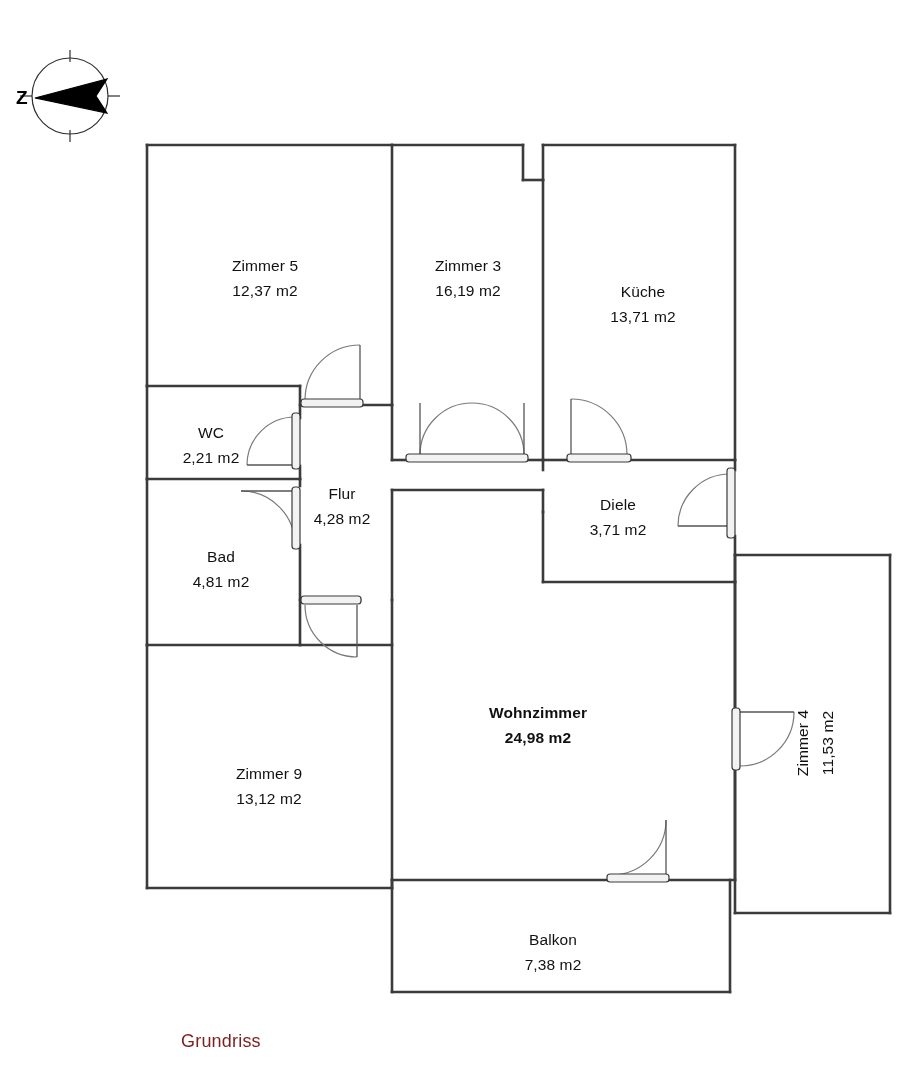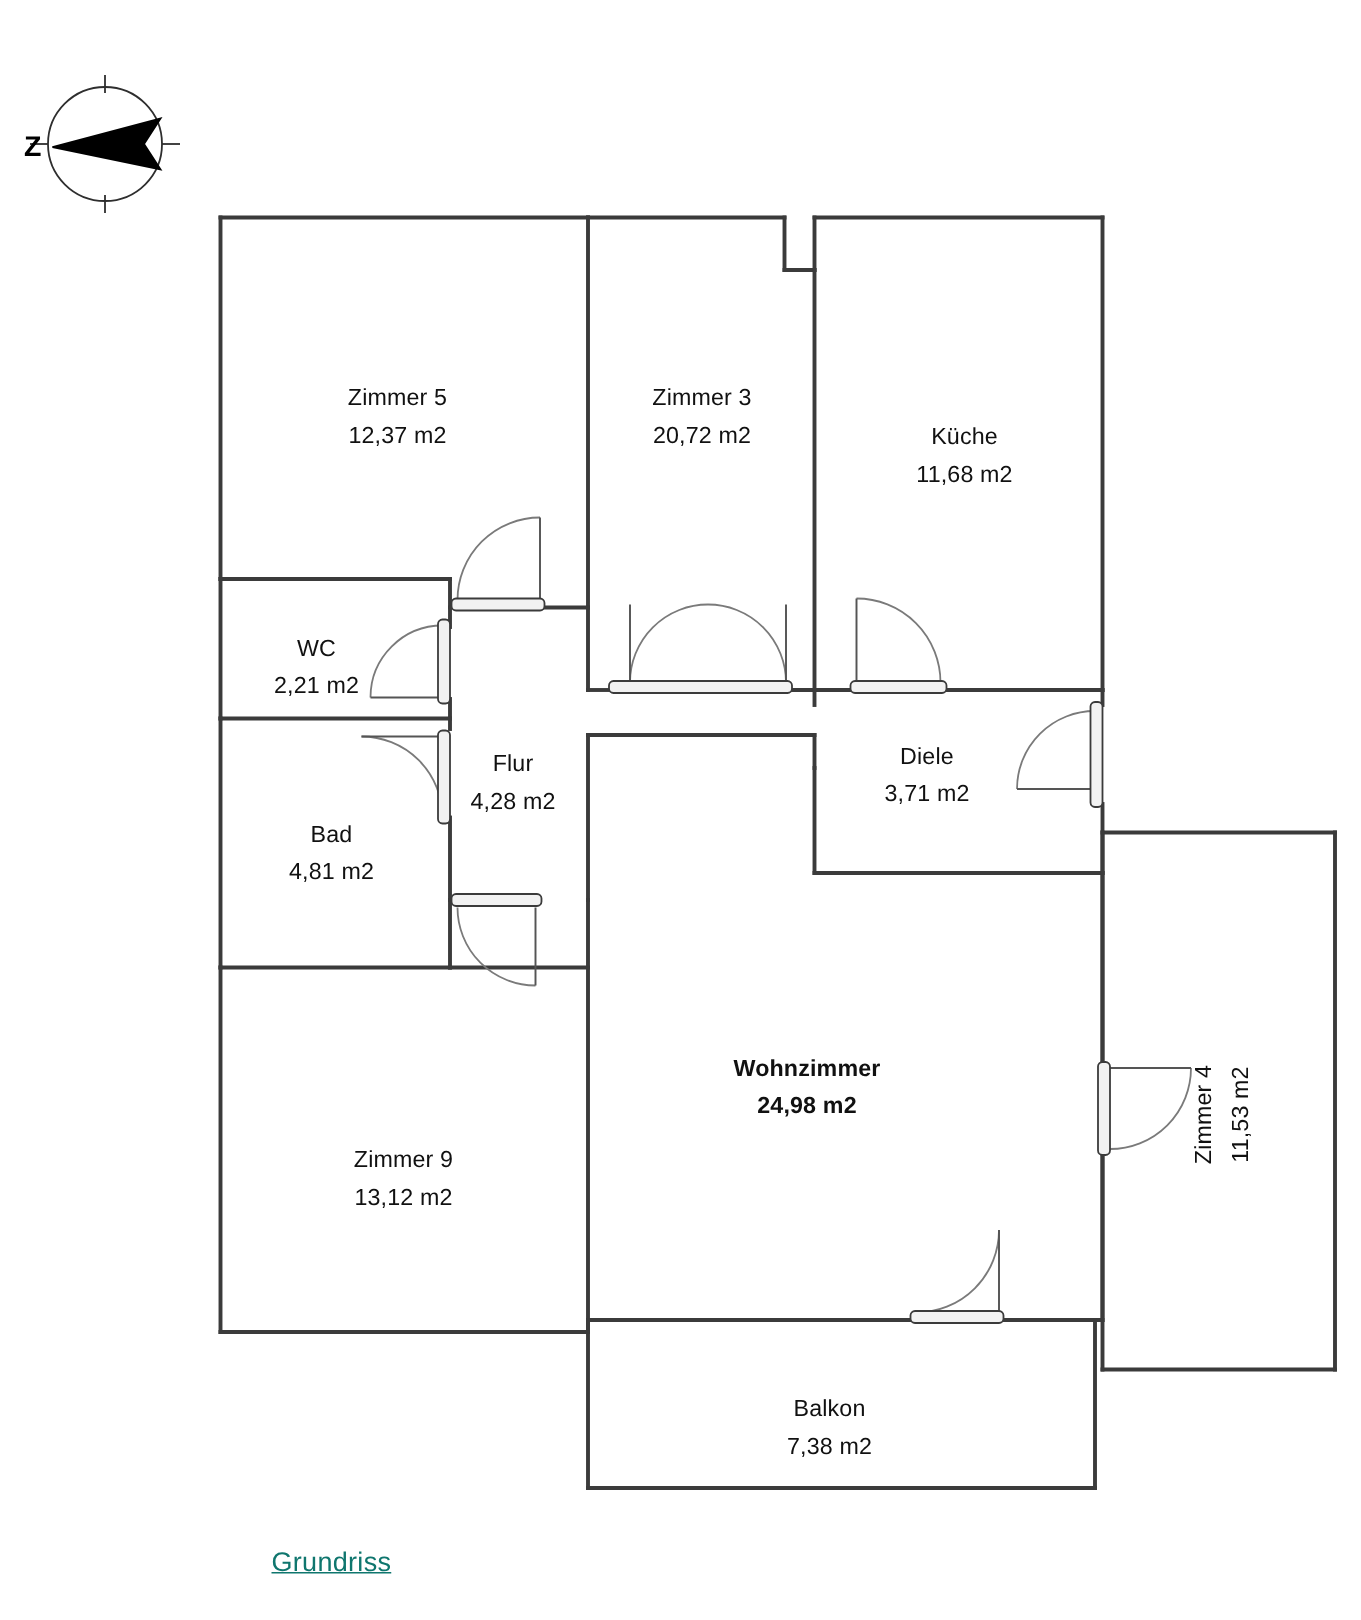--- a/index.html
+++ b/index.html
@@ -92,26 +92,25 @@
   }
   .room-label .rl-area {
     display: block;
   }
   .room-label.rotated {
     transform-origin: 50% 50%;
     transform: rotate(-90deg);
   }
   .caption {
     position: absolute;
-    color: #0f766e;
+    color: #7f1d1d;
     font-family: "Liberation Sans", sans-serif;
     font-size: 18px;
     letter-spacing: 0.2px;
     white-space: nowrap;
-    text-decoration: underline;
   }
 </style>
 </head>
 <body>
 
 <div id="floorplan-root">
 
   <svg class="plan" viewBox="0 0 907 1080" xmlns="http://www.w3.org/2000/svg">
 
     <g>
@@ -268,34 +267,34 @@
 
   </svg>
 
   <div class="room-label" style="left:180px; top:253px; width:170px;">
     <span class="rl-name">Zimmer 5</span>
     <span class="rl-area">12,37 m2</span>
   </div>
 
   <div class="room-label" style="left:388px; top:253px; width:160px;text-align:center;">
     <span class="rl-name">Zimmer 3</span>
-    <span class="rl-area">20,72 m2</span>
+    <span class="rl-area">16,19 m2</span>
   </div>
 
   <div class="room-label" style="left:563px; top:279px; width:160px;">
     <span class="rl-name">Küche</span>
-    <span class="rl-area">11,68 m2</span>
+    <span class="rl-area">13,71 m2</span>
   </div>
 
   <div class="room-label" style="left:131px; top:420px; width:160px;">
     <span class="rl-name">WC</span>
     <span class="rl-area">2,21 m2</span>
   </div>
 
-  <div class="room-label" style="left:262px; top:481px; width:160px;margin-top:16px;">
+  <div class="room-label" style="left:262px; top:481px; width:160px;">
     <span class="rl-name">Flur</span>
     <span class="rl-area">4,28 m2</span>
   </div>
 
   <div class="room-label" style="left:538px; top:492px; width:160px;">
     <span class="rl-name">Diele</span>
     <span class="rl-area">3,71 m2</span>
   </div>
 
   <div class="room-label" style="left:141px; top:544px; width:160px;">

